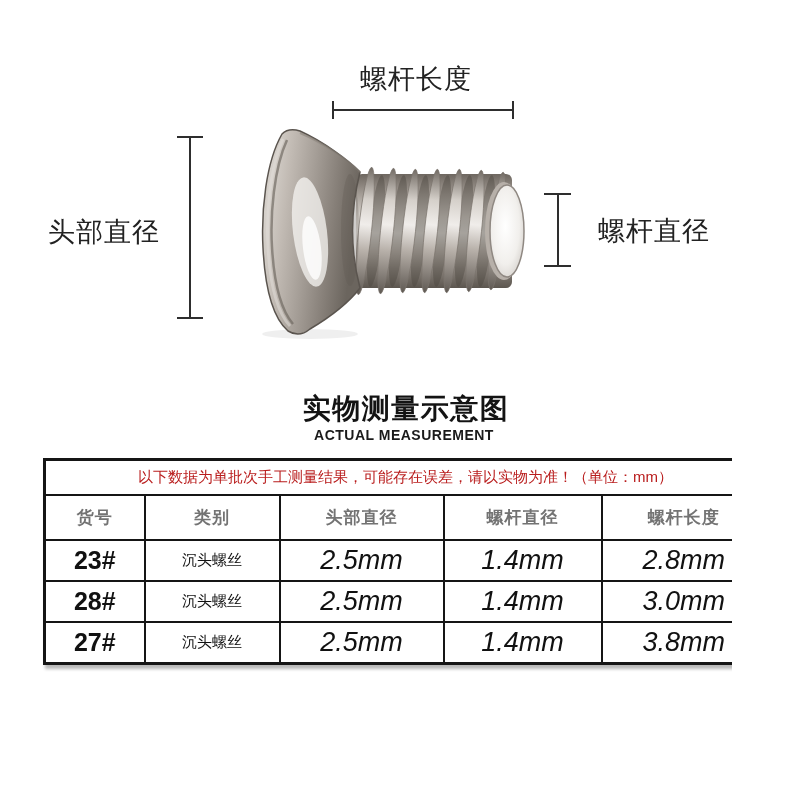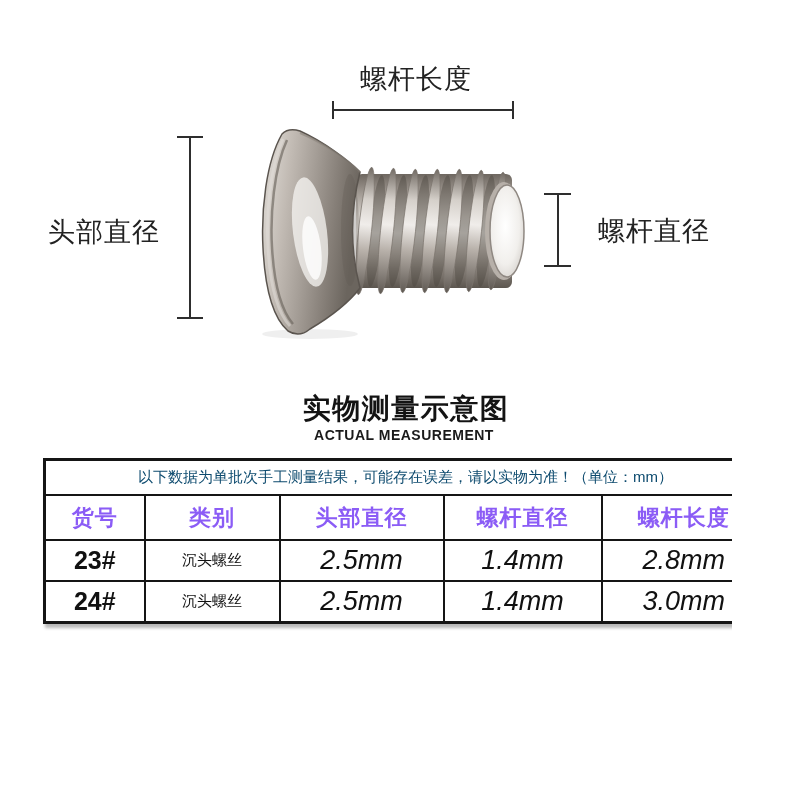--- a/index.html
+++ b/index.html
@@ -25,22 +25,22 @@
   
   table.spec {
     position:absolute; left:43px; top:458px; width:722px;
     border-collapse:collapse; table-layout:fixed; background:#fff;
     border:3px solid #151515; box-shadow:2px 4px 3px rgba(0,0,0,0.28);
   }
   table.spec td, table.spec th {
     border:2px solid #151515; text-align:center; vertical-align:middle;
     padding:0; overflow:hidden; white-space:nowrap;
   }
-  .note-cell  { height:33px; font-size:15px; font-weight:500; color:#0c4a6e; }
-  .head-row th{ height:43px; font-size:22px; font-weight:700; letter-spacing:1px; color:#8b5cf6; }
+  .note-cell  { height:33px; font-size:15px; font-weight:500; color:#b91c1c; }
+  .head-row th{ height:43px; font-size:17px; font-weight:700; letter-spacing:1px; color:#737373; }
   tbody td    { height:39px; }
   .c-itemno   { font-size:25px; font-weight:700;border-radius:19px; }
   .c-cat      { font-size:15px; font-weight:400; }
   .c-val      { font-size:27px; font-weight:400;font-style:italic; }
   .screw-svg  { position:absolute; left:252px; top:120px; }
 </style>
 </head>
 <body>
 
 <div id="canvas">
@@ -159,21 +159,28 @@
     </thead>
     <tbody>
       <tr>
         <td class="c-itemno">23#</td>
         <td class="c-cat">沉头螺丝</td>
         <td class="c-val">2.5mm</td>
         <td class="c-val">1.4mm</td>
         <td class="c-val">2.8mm</td>
       </tr>
       <tr>
-        <td class="c-itemno">24#</td>
+        <td class="c-itemno">28#</td>
         <td class="c-cat">沉头螺丝</td>
         <td class="c-val">2.5mm</td>
         <td class="c-val">1.4mm</td>
         <td class="c-val">3.0mm</td>
+      </tr>
+      <tr>
+        <td class="c-itemno">27#</td>
+        <td class="c-cat">沉头螺丝</td>
+        <td class="c-val">2.5mm</td>
+        <td class="c-val">1.4mm</td>
+        <td class="c-val">3.8mm</td>
       </tr>
     </tbody>
   </table>
 </div>
 
 </body></html>

